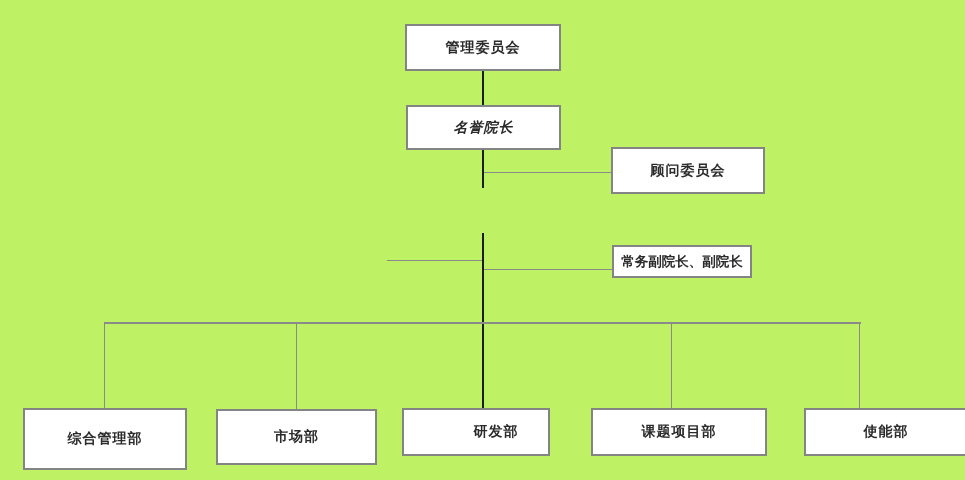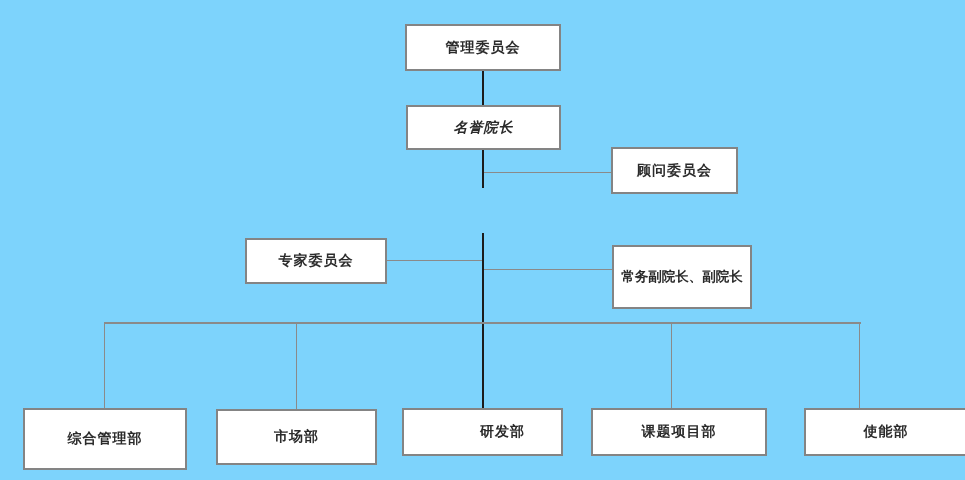--- a/index.html
+++ b/index.html
@@ -4,21 +4,21 @@
 <style>
   html, body {
     margin: 0;
     padding: 0;
     background: #ffffff;
   }
   #canvas {
     position: relative;
     width: 965px;
     height: 480px;
-    background: #7dd3fc;
+    background: #bef264;
     overflow: hidden;
     font-family: "DejaVu Sans", "Liberation Sans", sans-serif;
   }
   .node {
     position: absolute;
     box-sizing: border-box;
     border: 2px solid #848484;
     background: #ffffff;
     display: flex;
     align-items: center;
@@ -51,30 +51,29 @@
   <div class="line" style="left:104px; top:322px; width:757px; height:2px;"></div>
   <div class="line" style="left:104px; top:324px; width:1px; height:84px;"></div>
   <div class="line" style="left:296px; top:324px; width:1px; height:85px;"></div>
   <div class="line" style="left:671px; top:324px; width:1px; height:84px;"></div>
   <div class="line" style="left:859px; top:324px; width:1px; height:84px;"></div>
 
   <div class="node" style="left:405px; top:24px; width:156px; height:47px;">管理委员会</div>
 
   <div class="node" style="left:406px; top:105px; width:155px; height:45px;font-style:italic;">名誉院长</div>
 
-  <div class="node" style="left:611px; top:147px; width:127px; height:47px;">顾问委员会</div>
+  <div class="node" style="left:611px; top:147px; width:154px; height:47px;">顾问委员会</div>
 
 
-  <div class="node" style="left:245px; top:238px; width:142px; height:46px;">专家委员会</div>
 
-  <div class="node" style="left:612px; top:245px; width:140px; height:64px; letter-spacing:0; font-size:13.5px;">常务副院长、副院长</div>
+  <div class="node" style="left:612px; top:245px; width:140px; height:33px; letter-spacing:0; font-size:13.5px;">常务副院长、副院长</div>
 
   <div class="node" style="left:23px; top:408px; width:164px; height:62px;">综合管理部</div>
 
   <div class="node" style="left:216px; top:409px; width:161px; height:56px;">市场部</div>
 
-  <div class="node" style="left:402px; top:408px; width:161px; height:48px;padding-left:40px;">研发部</div>
+  <div class="node" style="left:402px; top:408px; width:148px; height:48px;padding-left:40px;">研发部</div>
 
   <div class="node" style="left:591px; top:408px; width:176px; height:48px;">课题项目部</div>
 
   <div class="node" style="left:804px; top:408px; width:164px; height:48px;">使能部</div>
 
 </div>
 
 </body></html>

